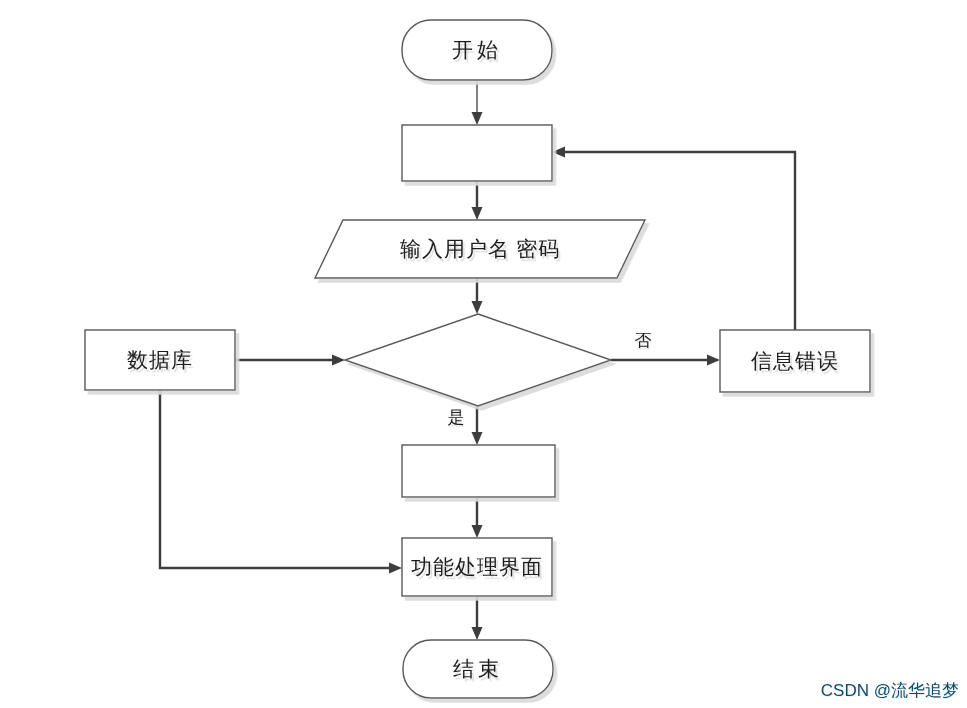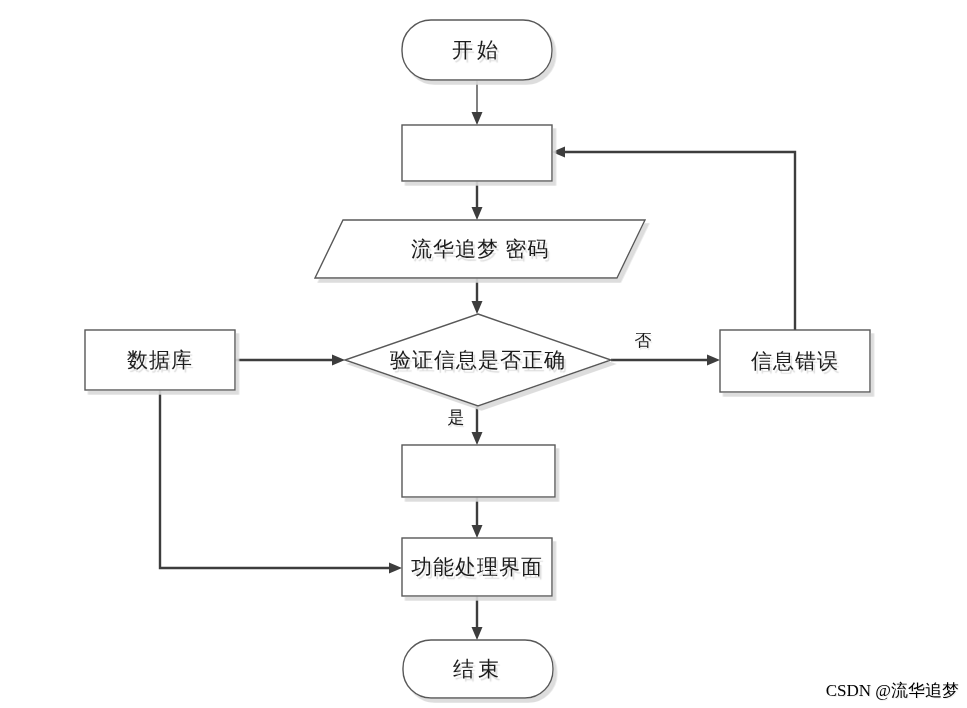--- a/index.html
+++ b/index.html
@@ -37,23 +37,23 @@
     justify-content: center;
     color: #1c1c1c;
     font-size: 17px;
     text-shadow: 1px 2px 1px rgba(190,190,190,0.4);
     pointer-events: none;
   }
   .watermark {
     position: absolute;
     right: 8px;
     bottom: 6px;
-    font-family: Liberation Serif, serif;
+    font-family: Liberation Sans, sans-serif;
     font-size: 17px;
-    color: #000000;
+    color: #0c4a6e;
     text-shadow: 1px 1px 0 #efefef;
     pointer-events: none;
   }
   .shape { fill: #ffffff; stroke: #595959; stroke-width: 1.4; }
   .conn  { fill: none; stroke: #3d3d3d; stroke-width: 2.4; }
   .conn-thin { fill: none; stroke: #3d3d3d; stroke-width: 1.3; }
   .arrowhead { fill: #3d3d3d; stroke: none; }
 </style>
 </head>
 <body>
@@ -106,22 +106,21 @@
       <polygon class="shape" points="478,314 611,360 478,406 345,360"></polygon>
       <rect class="shape" x="85" y="330" width="150" height="60"></rect>
       <rect class="shape" x="720" y="330" width="150" height="62"></rect>
       <rect class="shape" x="402" y="445" width="153" height="52"></rect>
       <rect class="shape" x="402" y="538" width="150" height="58"></rect>
       <rect class="shape" x="403" y="640" width="150" height="58" rx="28" ry="28"></rect>
     </g>
   </svg>
 
   <div class="node-label wide-space" style="left:402px; top:20px;  width:150px; height:60px;">开始</div>
-  <div class="node-label" style="left:315px; top:220px; width:330px; height:58px;">流华追梦 密码</div>
-  <div class="node-label" style="left:345px; top:314px; width:266px; height:92px;">验证信息是否正确</div>
+  <div class="node-label" style="left:315px; top:220px; width:330px; height:58px;">输入用户名 密码</div>
   <div class="node-label" style="left:85px;  top:330px; width:150px; height:60px;">数据库</div>
   <div class="node-label" style="left:720px; top:330px; width:150px; height:62px;font-family:Liberation Mono, monospace;">信息错误</div>
   <div class="node-label" style="left:402px; top:538px; width:150px; height:58px;font-family:Liberation Serif, serif;">功能处理界面</div>
   <div class="node-label wide-space" style="left:403px; top:640px; width:150px; height:58px;">结束</div>
 
   <div class="edge-label" style="left:435px; top:405px; width:42px; height:24px;">是</div>
   <div class="edge-label" style="left:622px; top:329px; width:42px; height:22px;">否</div>
 
   <div class="watermark">CSDN @流华追梦</div>
 

